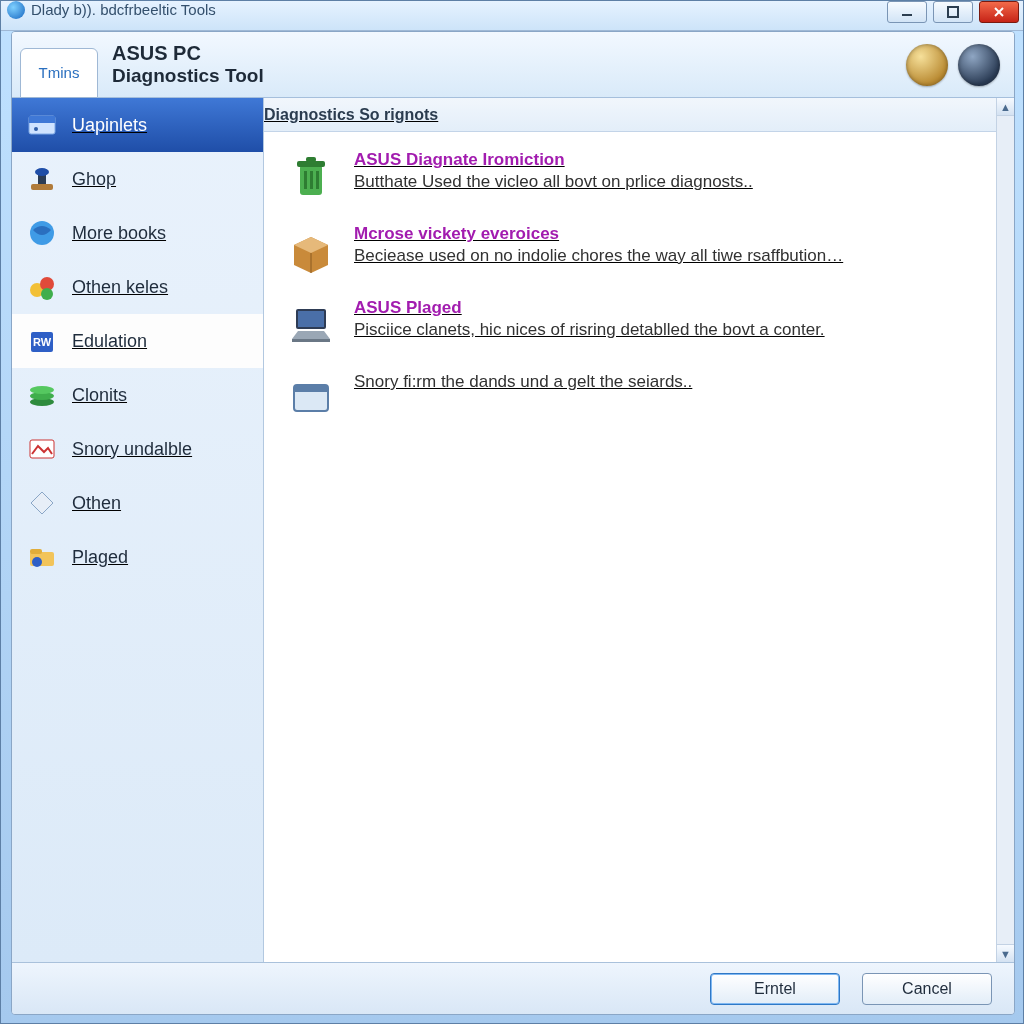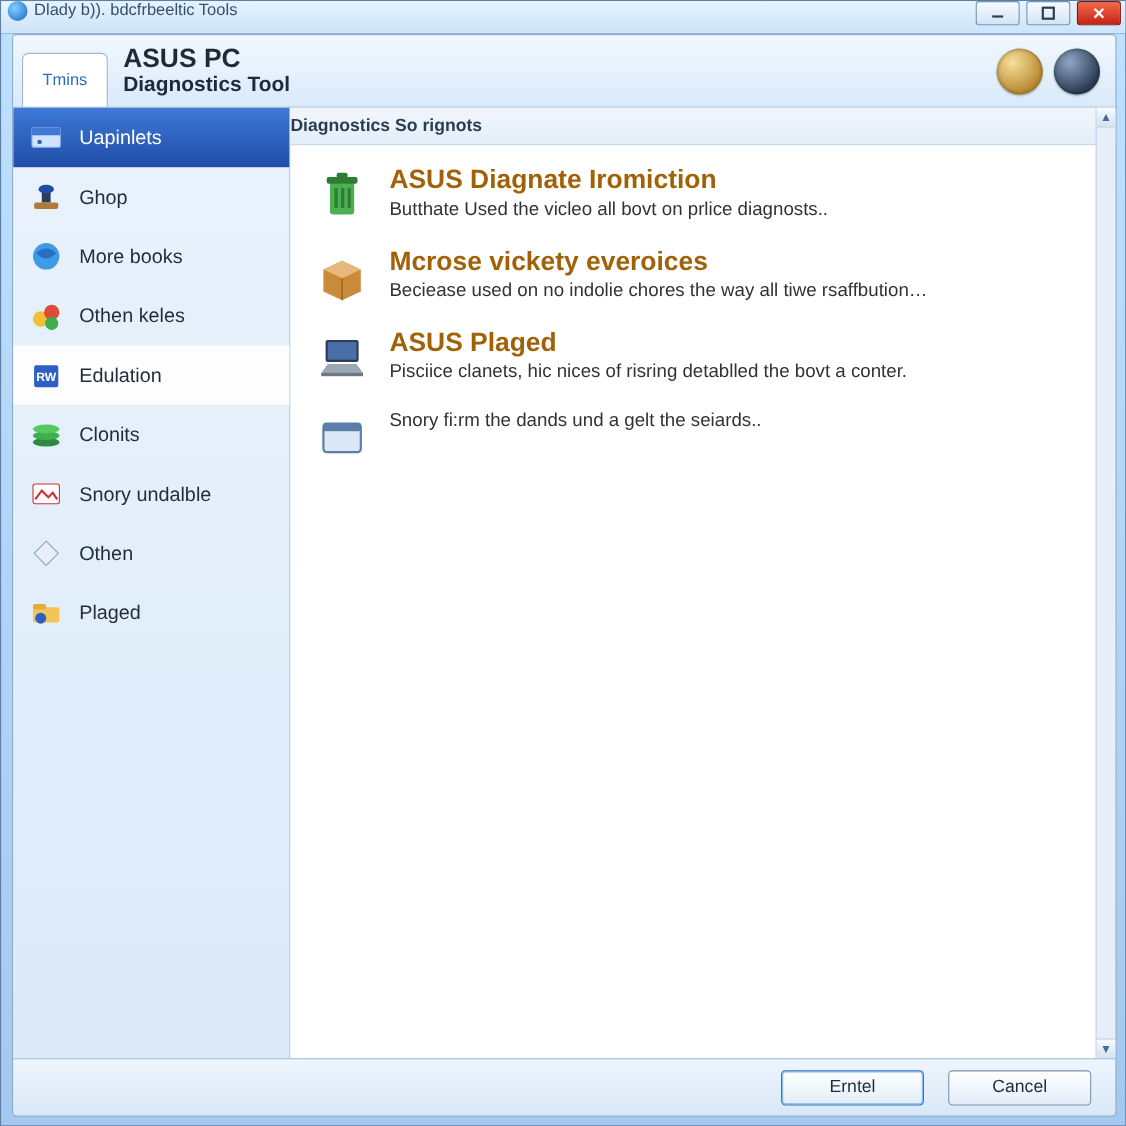--- a/index.html
+++ b/index.html
@@ -64,37 +64,38 @@
   .tab-pill {
     width: 78px; height: 50px; margin-right: 14px;
     background: #fff;
     border: 1px solid #9fb8d5;
     border-radius: 6px 6px 0 0;
     display: flex; align-items: center; justify-content: center;
     color: #2a6fbf; font-size: 15px;
     position: relative; top: 8px;
   }
   .header-titles { flex: 1; line-height: 1.15; }
-  .header-titles .l1 { font-size: 24px; font-weight: 700; color: #1e2a38; }
+  .header-titles .l1 { font-size: 20px; font-weight: 700; color: #1e2a38; }
   .header-titles .l2 { font-size: 19px; font-weight: 700; color: #1e2a38; }
   .header-icons { display: flex; gap: 10px; }
   .circ-icon {
     width: 42px; height: 42px; border-radius: 50%;
     background: radial-gradient(circle at 35% 30%, #f6e09a, #b98a32 70%);
     box-shadow: inset 0 0 4px rgba(0,0,0,.4), 0 1px 2px rgba(0,0,0,.3);
   }
   .circ-icon.dark {
     background: radial-gradient(circle at 35% 30%, #8fa6c3, #2b3c55 70%);
   }
 
   
   .body {
     position: absolute; top: 66px; left: 0;
     width: 100%; height: calc(100% - 66px - 52px);
     display: flex;
+    text-decoration: underline;
   }
 
   
   .sidebar {
     width: 252px;
     background: linear-gradient(#e9f2fc, #dceaf8);
     border-right: 1px solid #b2c8e0;
     padding-top: 0;
   }
   .side-item {
@@ -132,21 +133,21 @@
   .diag-list { padding: 8px 8px; }
   .diag-item {
     display: flex; align-items: flex-start;
     padding: 10px 10px 12px 10px;
   }
   .diag-item .dicon {
     width: 58px; height: 52px; margin-right: 14px;
     display: flex; align-items: center; justify-content: center;
   }
   .dicon svg { width: 54px; height: 50px; }
-  .diag-text .t { font-size: 24px; font-weight: 700; color: #a16207; margin-bottom: 2px; }
+  .diag-text .t { font-size: 17px; font-weight: 700; color: #a21caf; margin-bottom: 2px; }
   .diag-text .d { font-size: 17px; color: #323232; }
 
   
   .vscroll {
     position: absolute; right: 0; top: 66px;
     width: 18px; height: calc(100% - 66px - 52px);
     background: #e7eef7; border-left: 1px solid #c3d2e4;
   }
   .vscroll .arrow {
     position: absolute; left: 0; width: 100%; height: 18px;

